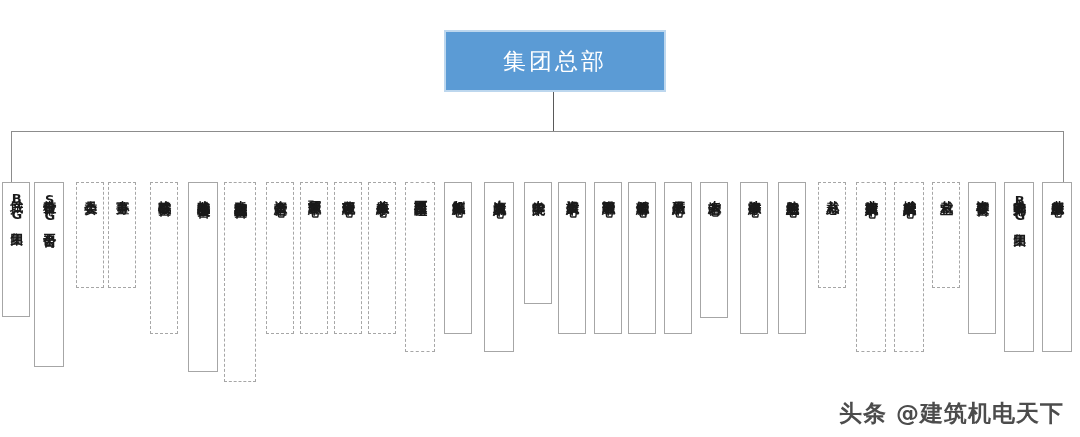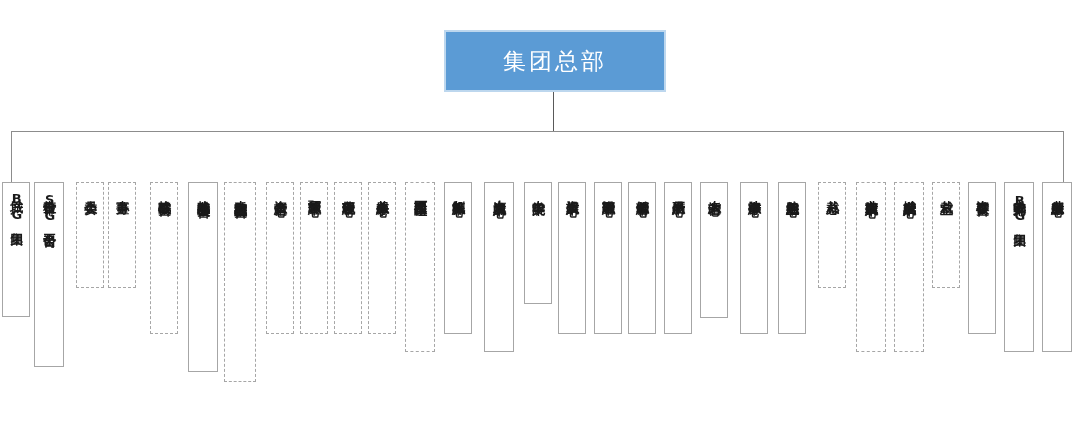--- a/index.html
+++ b/index.html
@@ -205,14 +205,15 @@
         <span class="leaf-label">资本突破平台</span>
       </div>
       <div class="leaf solid" style="left: 1004px; width: 30px; height: 170px;">
         <span class="leaf-label">中梁收并购BG集团</span>
       </div>
       <div class="leaf solid" style="left: 1042px; width: 30px; height: 170px;">
         <span class="leaf-label">新业务发展中心</span>
       </div>
     </div>
 
+  <div id="watermark">头条 @建筑机电天下</div>
 
 </div>
 
 </body></html>

